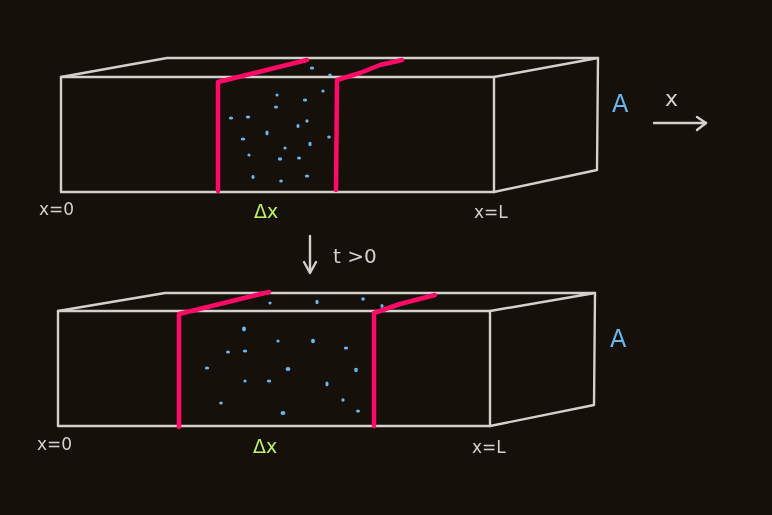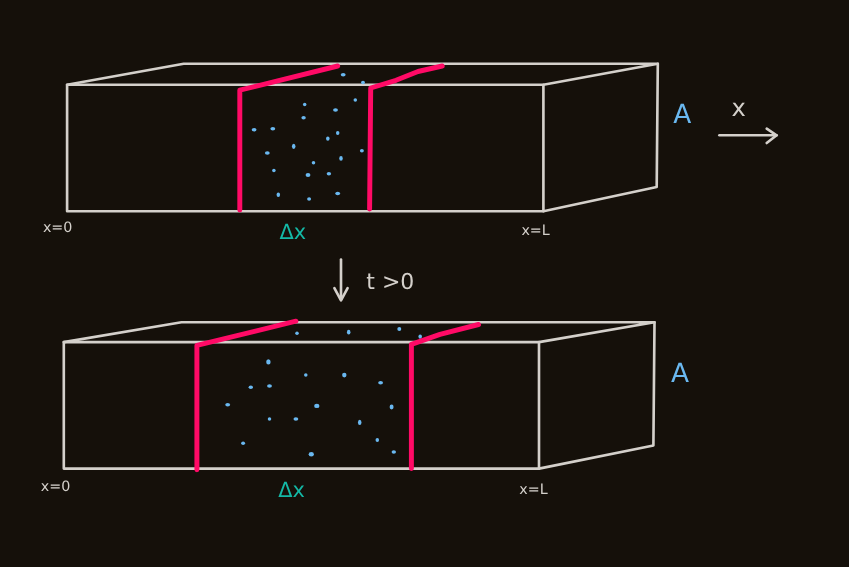--- a/index.html
+++ b/index.html
@@ -8,22 +8,22 @@
       background: #15100a;
       overflow: hidden;
       position: relative;
       font-family: "DejaVu Sans", sans-serif;
     }
     svg.canvas { position: absolute; left: 0; top: 0; }
     .edge { stroke: #d4d0cb; stroke-width: 2.4; fill: none; stroke-linecap: round; stroke-linejoin: round; }
     .cut { stroke: #ff0a66; stroke-width: 4.5; fill: none; stroke-linecap: round; stroke-linejoin: round; }
     .dot { fill: #6ab8f0; }
     .lbl { position: absolute; white-space: nowrap; line-height: 1; }
-    .lbl-white { color: #d4d0cb; font-size: 13px; }
-    .lbl-pink { color: #14b8a6; font-size: 19px; }
+    .lbl-white { color: #d4d0cb; font-size: 17px; }
+    .lbl-pink { color: #bef264; font-size: 19px; }
     .lbl-blue { color: #6ab8f0; font-size: 24px; }
   </style>
 </head>
 <body>
 
 <svg class="canvas" width="772" height="515" viewBox="0 0 772 515">
 
   <g>
     <polyline class="edge" points="61,77 494,77 494,192 61,192 61,77"></polyline>
     <polyline class="edge" points="61,77 167,58 598,58 494,77"></polyline>

